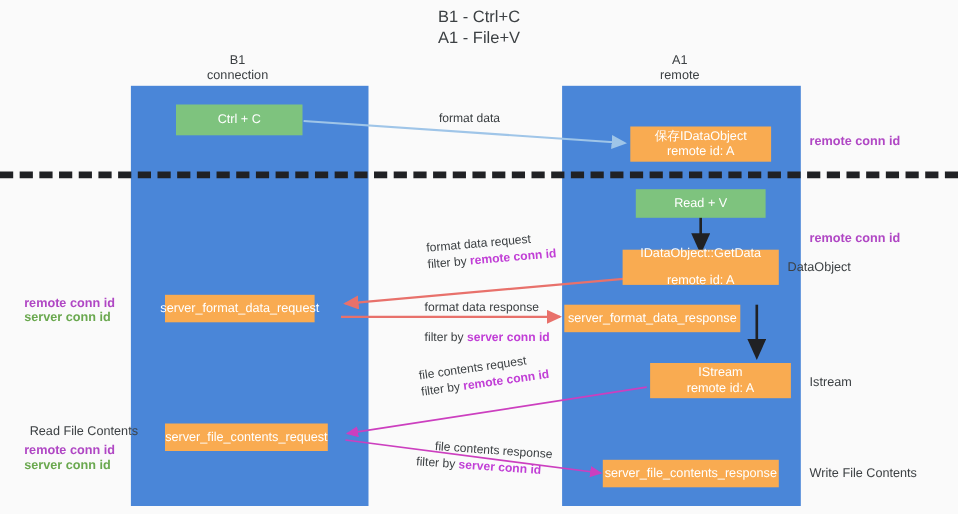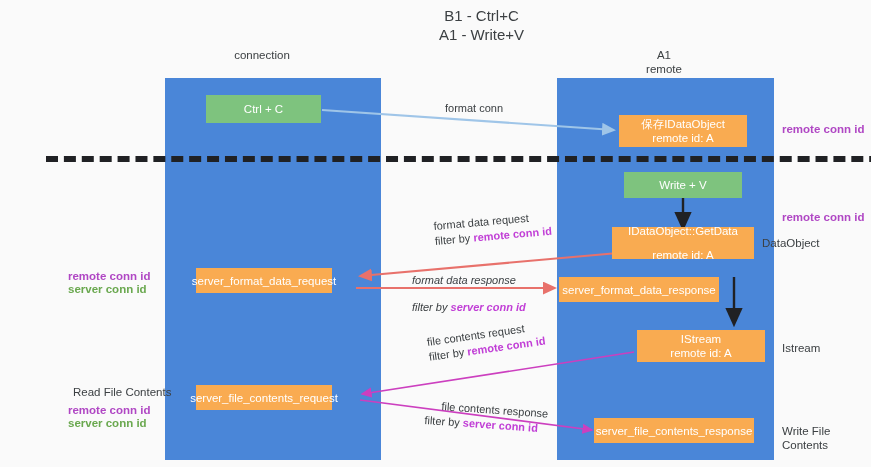--- a/index.html
+++ b/index.html
@@ -4,21 +4,21 @@
 <style>
   html,body{margin:0;padding:0;}
   body{
     width:871px;height:467px;
     background:#fafafa;
     font-family:"Liberation Sans","DejaVu Sans",sans-serif;
     position:relative;
     overflow:hidden;
     color:#3c4043;
   }
-  .canvas{position:absolute;inset:0;margin-left:46px;}
+  .canvas{position:absolute;inset:0;}
   svg.wires{position:absolute;left:0;top:0;width:871px;height:467px;pointer-events:none;}
 
   
   .title{
     position:absolute;left:0;top:6px;width:871px;
     text-align:center;font-size:15px;line-height:19px;color:#3c4043;
   }
 
   
   .col-head{
@@ -60,24 +60,25 @@
     border-top:6px dashed #202124;
   }
 </style>
 </head>
 <body>
 
 <div class="canvas">
 
   <div class="title">
     <div>B1 - Ctrl+C</div>
-    <div>A1 - Write+V</div>
+    <div>A1 - File+V</div>
   </div>
 
   <div class="col-head" style="left:150px;top:48px;width:132px;">
+    <div>B1</div>
     <div>connection</div>
   </div>
   <div class="col-head" style="left:552px;top:48px;width:132px;">
     <div>A1</div>
     <div>remote</div>
   </div>
 
   <div class="lane" style="left:119px;top:78px;width:216px;height:382px;"></div>
   <div class="lane" style="left:511px;top:78px;width:217px;height:382px;"></div>
 
@@ -117,59 +118,59 @@
   <div class="node green" style="left:160px;top:95px;width:115px;height:28px;">
     <span>Ctrl + C</span>
   </div>
 
   <div class="node orange" style="left:573px;top:115px;width:128px;height:32px;">
     <span>保存IDataObject</span>
     <span>remote id: A</span>
   </div>
 
   <div class="node green" style="left:578px;top:172px;width:118px;height:26px;">
-    <span>Write + V</span>
+    <span>Read + V</span>
   </div>
 
   <div class="node orange" style="left:566px;top:227px;width:142px;height:32px;gap:10px;">
     <span>IDataObject::GetData</span>
     <span>remote id: A</span>
   </div>
 
   <div class="node orange" style="left:150px;top:268px;width:136px;height:25px;">
     <span>server_format_data_request</span>
   </div>
 
   <div class="node orange" style="left:513px;top:277px;width:160px;height:25px;">
     <span>server_format_data_response</span>
   </div>
 
   <div class="node orange" style="left:591px;top:330px;width:128px;height:32px;">
     <span>IStream</span>
     <span>remote id: A</span>
   </div>
 
-  <div class="node orange" style="left:150px;top:385px;width:136px;height:25px;">
+  <div class="node orange" style="left:150px;top:385px;width:148px;height:25px;">
     <span>server_file_contents_request</span>
   </div>
 
   <div class="node orange" style="left:548px;top:418px;width:160px;height:25px;">
     <span>server_file_contents_response</span>
   </div>
 
   <div class="edge-label" style="left:399px;top:101px;">
-    <span>format conn</span>
+    <span>format data</span>
   </div>
 
   <div class="edge-label" style="left:387px;top:219px;transform:rotate(-5deg);transform-origin:left top;">
     <div>format data request</div>
     <div><span>filter by </span><span class="hl-remote">remote conn id</span></div>
   </div>
 
-  <div class="edge-label" style="left:366px;top:273px;font-style:italic;">
+  <div class="edge-label" style="left:386px;top:273px;">
     <div>format data response</div>
     <div style="margin-top:12px;"><span>filter by </span><span class="hl-server">server conn id</span></div>
   </div>
 
   <div class="edge-label" style="left:380px;top:335px;transform:rotate(-8deg);transform-origin:left top;">
     <div>file contents request</div>
     <div><span>filter by </span><span class="hl-remote">remote conn id</span></div>
   </div>
 
   <div class="edge-label" style="left:380px;top:398px;transform:rotate(4deg);transform-origin:left top;">

